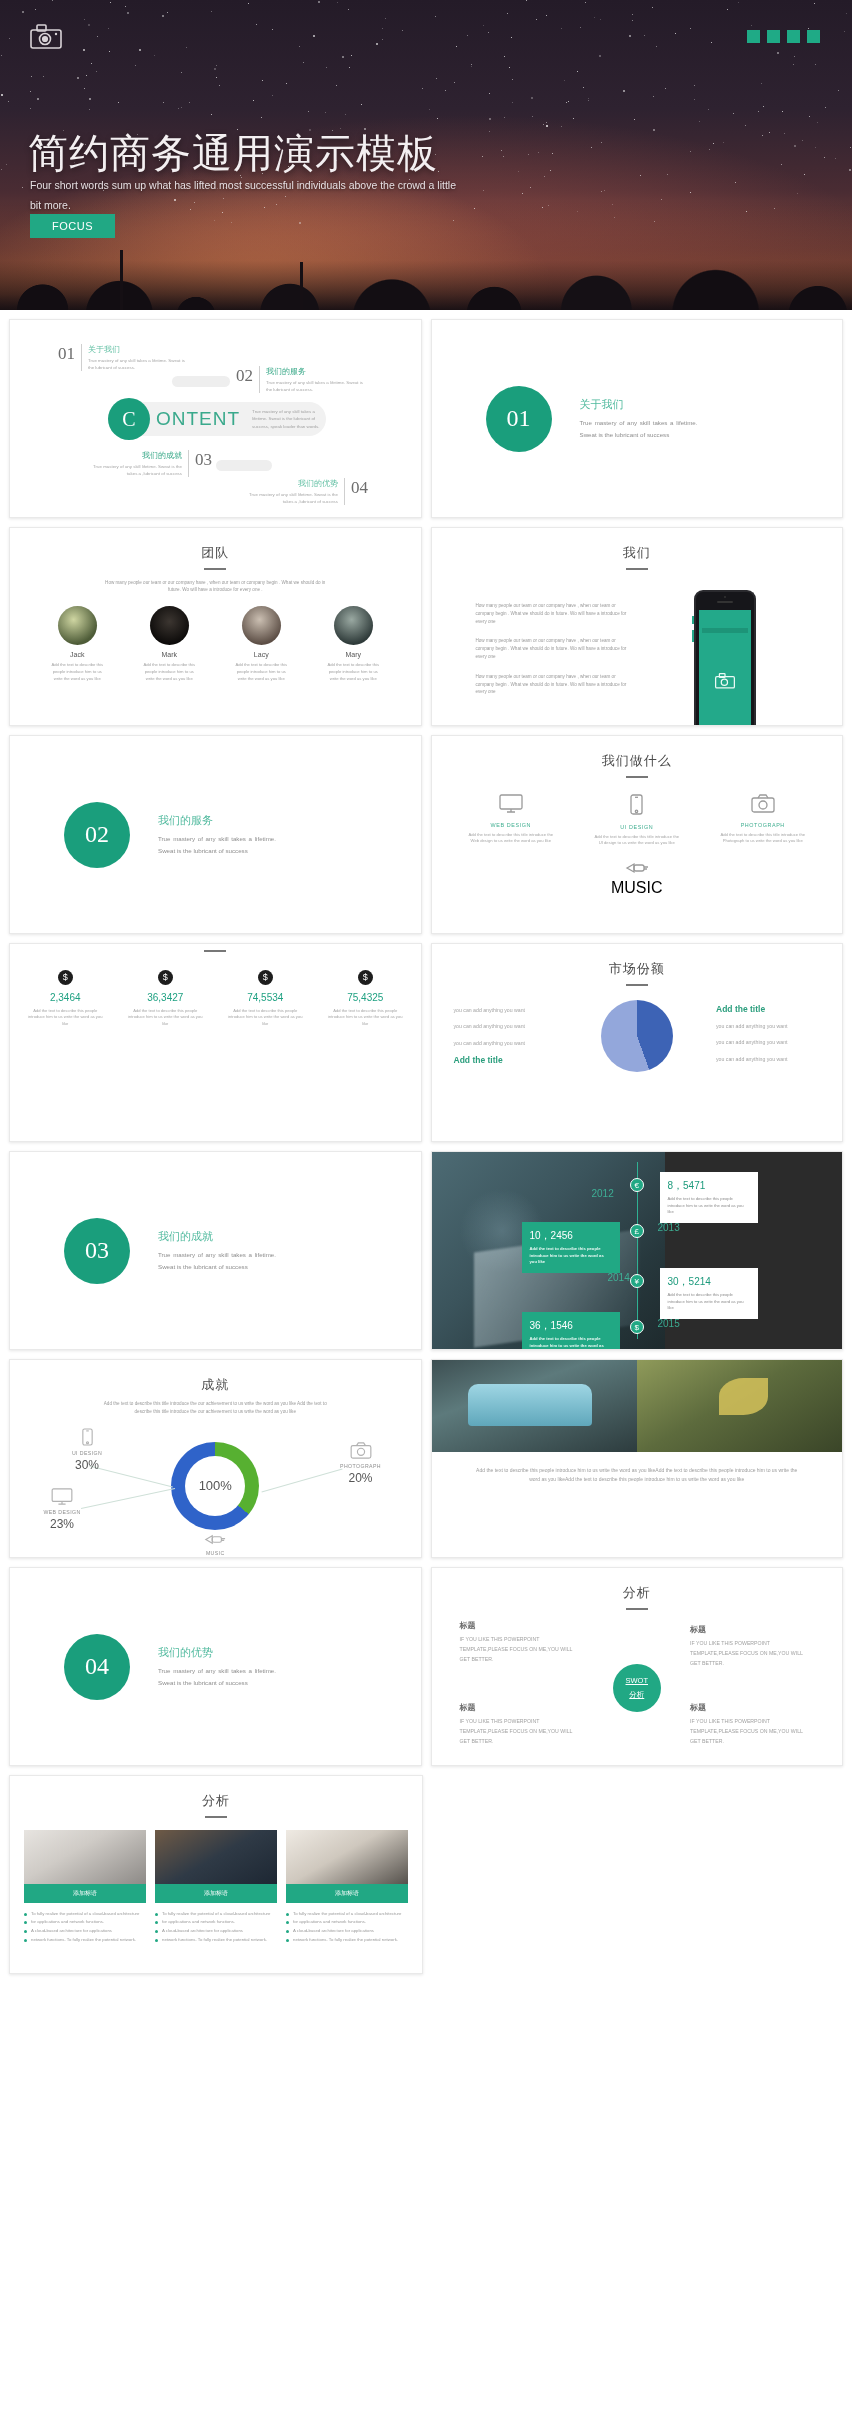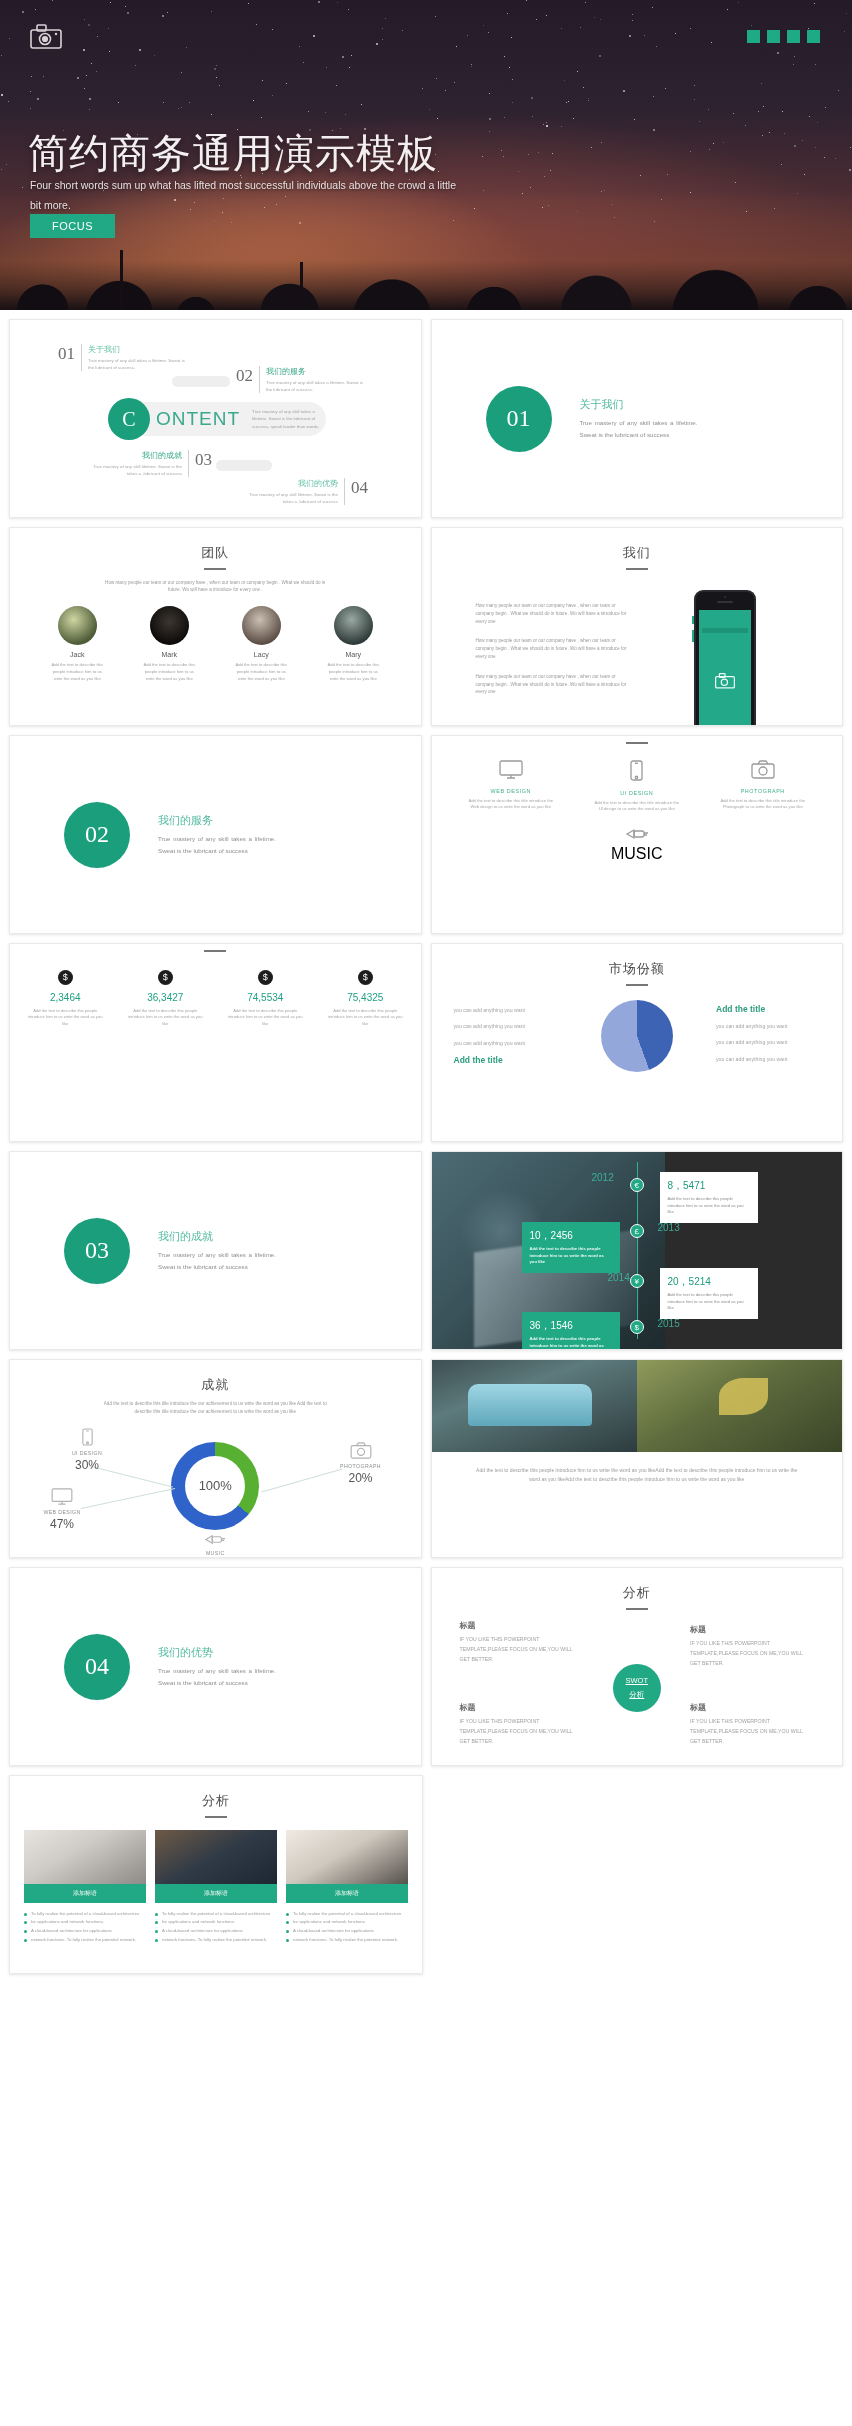--- a/index.html
+++ b/index.html
@@ -686,20 +686,21 @@
       <div class="sec">
         <div class="sec-circle">02</div>
         <div>
           <div class="sec-h">我们的服务</div>
           <div class="sec-p">True mastery of any skill takes a lifetime. Sweat is the lubricant of success</div>
         </div>
       </div>
     </div>
 
     <div class="slide">
+      <div class="s-title">我们做什么</div>
       <div class="s-rule"></div>
       <div class="icons3">
         <div class="icell">
           <div class="glyph">
             <svg width="24" height="19" viewBox="0 0 24 19" fill="none" stroke="#9a9a9a" stroke-width="1.3">
               <rect x="1" y="1" width="22" height="14" rx="1.5"></rect>
                 <path d="M8 18h8M12 15v3"></path>
             </svg>
           </div>
           <div class="ilabel">WEB DESIGN</div>
@@ -800,37 +801,37 @@
           <div class="sec-p">True mastery of any skill takes a lifetime. Sweat is the lubricant of success</div>
         </div>
       </div>
     </div>
 
     <div class="slide dark">
       <div class="photo"></div>
       <div class="tline"></div>
 
       <div class="tnode" style="top:26px;">€</div>
-      <div class="tyear" style="left:160px; top:20px;">2012</div>
+      <div class="tyear" style="left:160px; top:36px;">2012</div>
       <div class="card white" style="left:228px; top:20px;">
         <div class="cnum">8，5471</div>
         <div class="ctx">Add the text to describe this people introduce him to us write the word as you like</div>
       </div>
 
       <div class="tnode" style="top:72px;">£</div>
       <div class="tyear" style="left:226px; top:70px;">2013</div>
       <div class="card greenbg" style="left:90px; top:70px;">
         <div class="cnum">10，2456</div>
         <div class="ctx">Add the text to describe this people introduce him to us write the word as you like</div>
       </div>
 
       <div class="tnode" style="top:122px;">¥</div>
       <div class="tyear" style="left:176px; top:120px;">2014</div>
       <div class="card white" style="left:228px; top:116px;">
-        <div class="cnum">20，5214</div>
+        <div class="cnum">30，5214</div>
         <div class="ctx">Add the text to describe this people introduce him to us write the word as you like</div>
       </div>
 
       <div class="tnode" style="top:168px;">$</div>
       <div class="tyear" style="left:226px; top:166px;">2015</div>
       <div class="card greenbg" style="left:90px; top:160px;">
         <div class="cnum">36，1546</div>
         <div class="ctx">Add the text to describe this people introduce him to us write the word as you like</div>
       </div>
     </div>
@@ -874,21 +875,21 @@
         </div>
 
         <div class="lbl" style="left:16px; top:72px; width:72px;">
           <div class="glyph">
             <svg width="22" height="17" viewBox="0 0 24 19" fill="none" stroke="#b2b2b2" stroke-width="1.3">
               <rect x="1" y="1" width="22" height="14" rx="1.5"></rect>
                 <path d="M8 18h8M12 15v3"></path>
             </svg>
           </div>
           <div class="lname">WEB DESIGN</div>
-          <div class="lpct">47%</div>
+          <div class="lpct">23%</div>
         </div>
 
         <div class="lbl" style="left:50%; margin-left:-33px; top:116px; width:66px;">
           <div class="glyph">
             <svg width="22" height="13" viewBox="0 0 24 14" fill="none" stroke="#b2b2b2" stroke-width="1.3">
               <path d="M2 7l7-4v8L2 7z"></path>
                 <rect x="9" y="4" width="10" height="6" rx="2"></rect>
                 <path d="M19 6h4M19 8h3"></path>
             </svg>
           </div>

